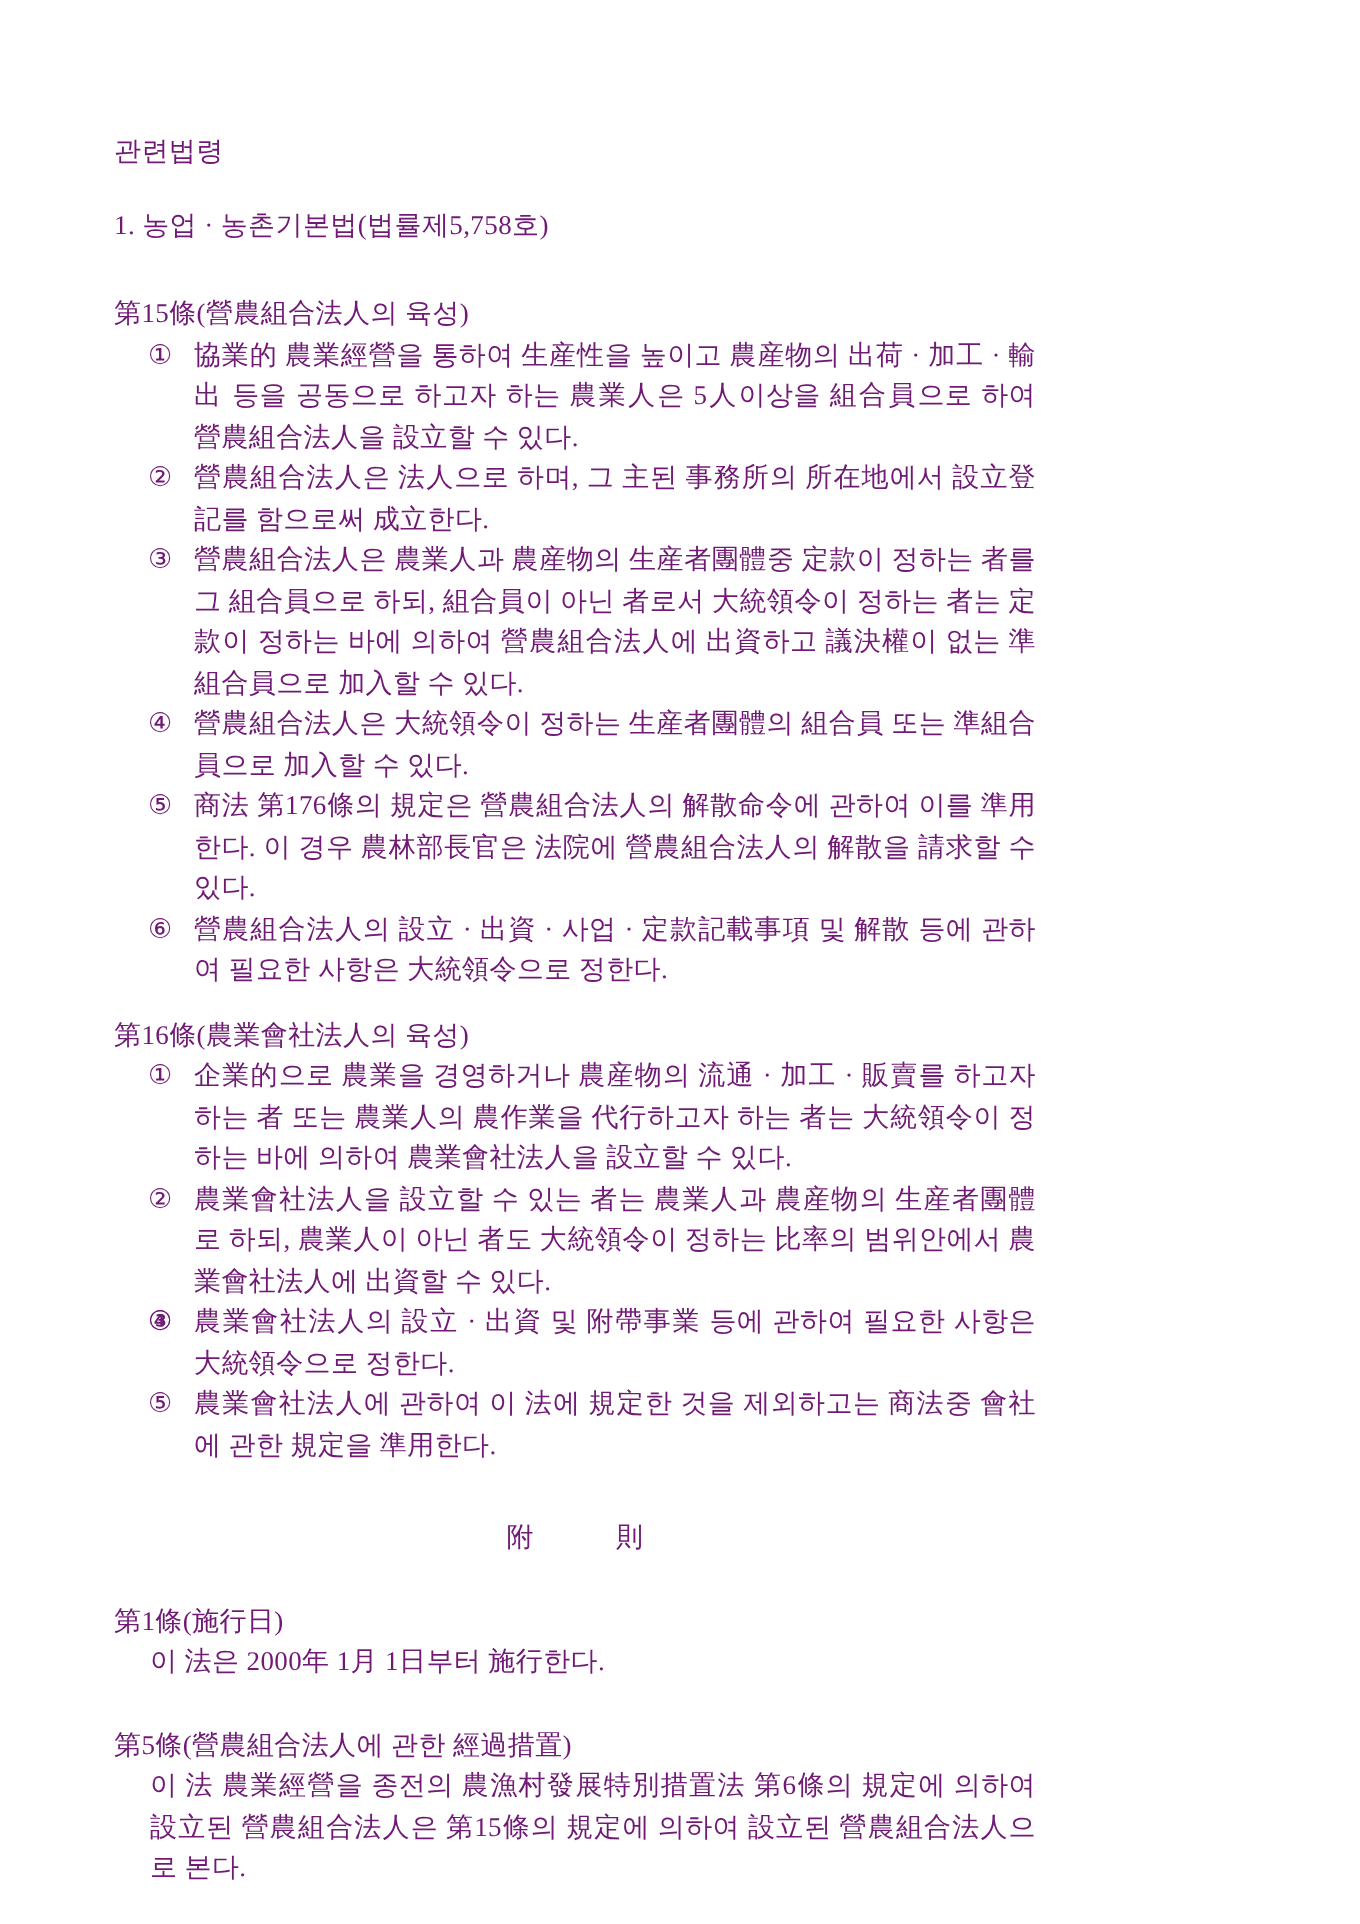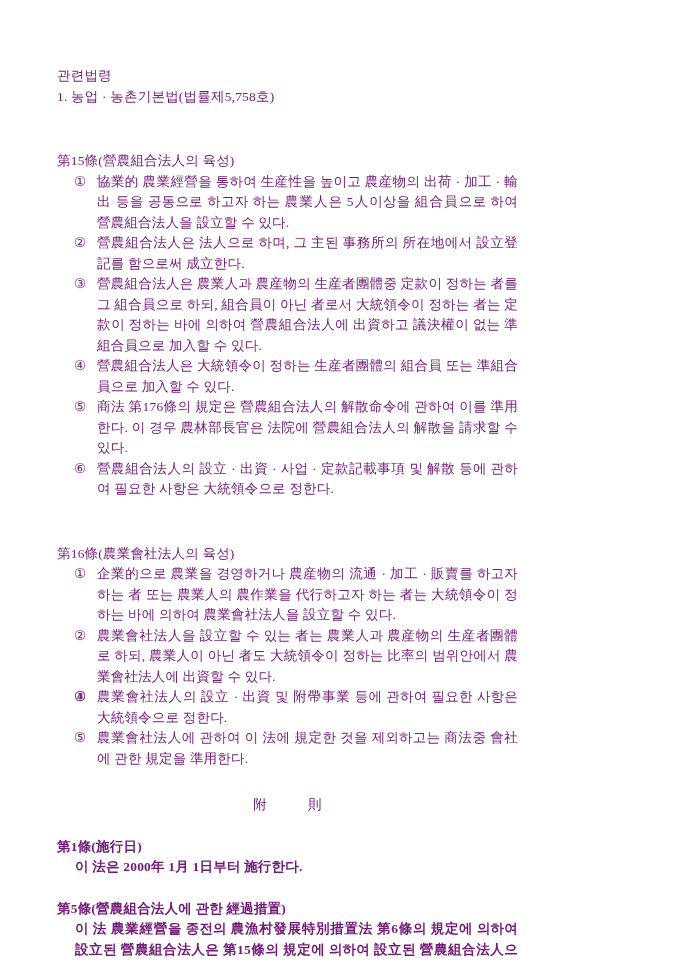--- a/index.html
+++ b/index.html
@@ -9,36 +9,36 @@
     box-sizing: border-box;
     background: #ffffff;
     padding: 66px 58px 20px 57px;
     font-family: "Liberation Serif", "DejaVu Serif", serif;
     font-size: 13.5px;
     line-height: 20.5px;
     color: #701a75;
     letter-spacing: 0.2px;
   }
   .doc-header { font-weight: normal; }
-  .law-title { margin-top: 0; }
-  .article { margin-top: 44px; }
-  .article + .article { }
+  .law-title { margin-top: 16px; }
+  .article { margin-top: 24px; }
+  .article + .article { margin-top: 12px; }
   .article-heading { white-space: nowrap; }
   .item {
     position: relative;
     padding-left: 40px;
     text-align: justify;
   }
   .item .num {
     position: absolute;
     left: 17px;
     top: 0;
   }
   .addendum-title { margin-top: 26px; white-space: pre; text-align: center; }
-  .adx { margin-top: 21px; font-weight: bold; }
+  .adx { margin-top: 21px; }
   .adx-heading { white-space: nowrap; }
   .adx-body {
     padding-left: 18px;
     text-align: justify;
   }
 </style>
 </head>
 <body>
 
 <div class="page">

